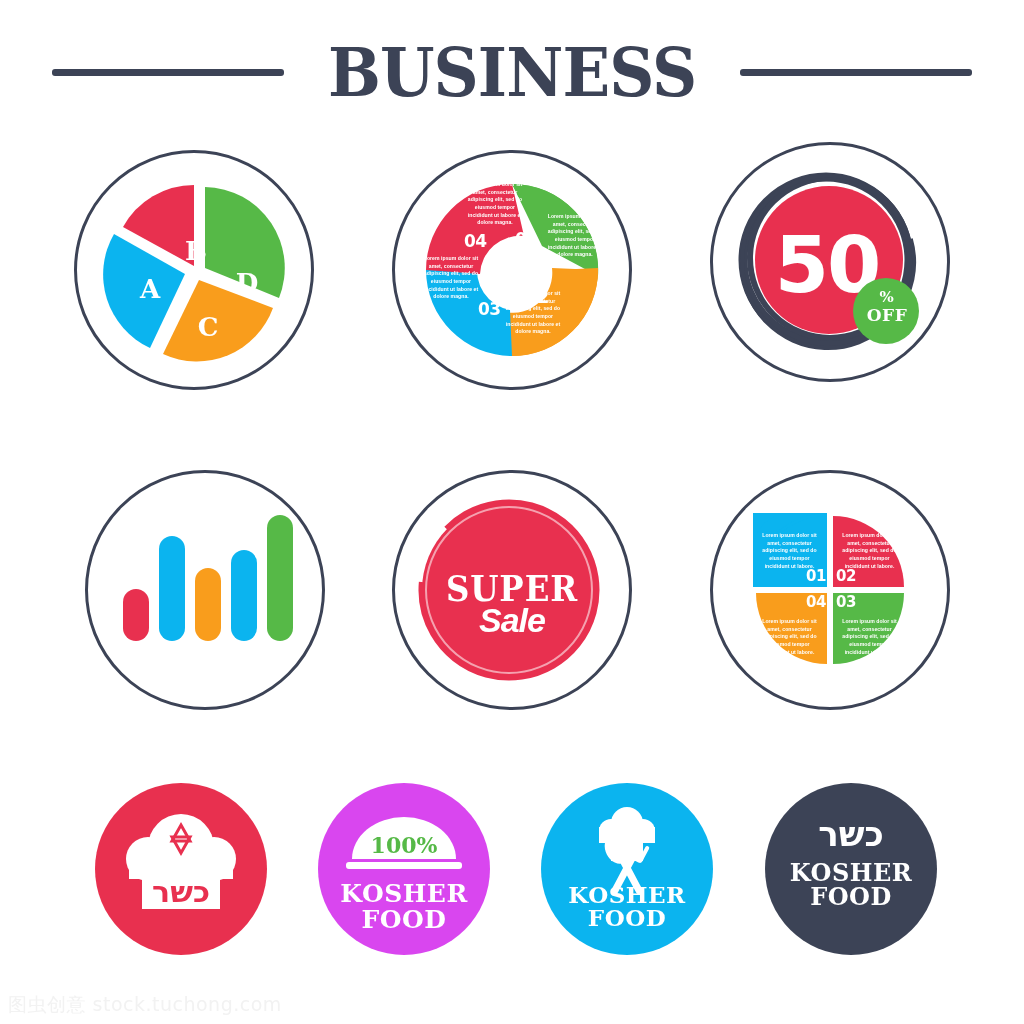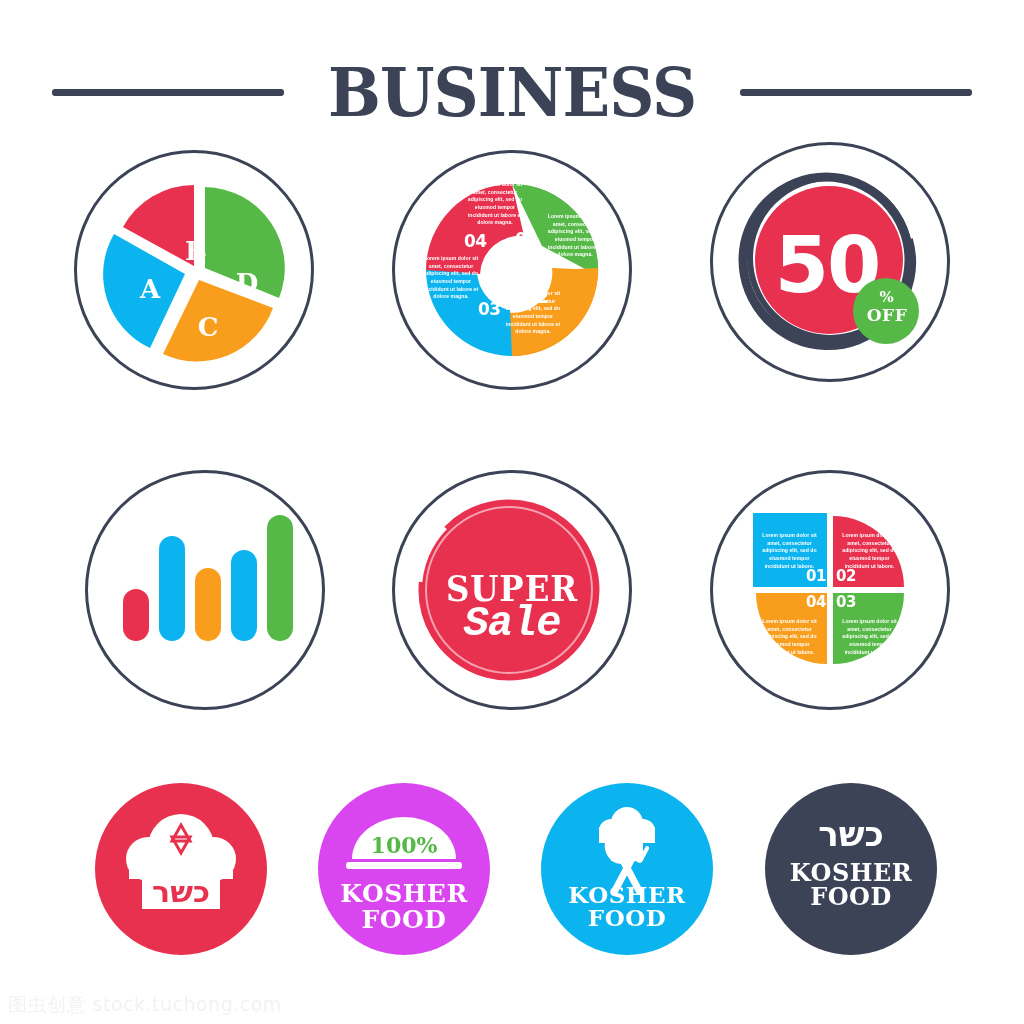--- a/index.html
+++ b/index.html
@@ -8,21 +8,21 @@
     background:#ffffff;
     font-family:"Liberation Sans",sans-serif;
     overflow:hidden;
     position:relative;
   }
   .stage{position:absolute;left:0;top:0;width:1024px;height:1024px;}
 
   
   .header{
     position:absolute;left:0;top:32px;width:1024px;height:80px;
-    display:flex;align-items:center;justify-content:center;gap:28px;margin-top:20px;
+    display:flex;align-items:center;justify-content:center;gap:28px;
   }
   .hline{width:232px;height:7px;background:#3c4356;border-radius:3px;}
   .htitle{
     font-family:"DejaVu Serif","Liberation Serif",serif;
     font-weight:bold;
     font-size:68px;
     letter-spacing:-1px;
     color:#3c4356;
     line-height:1;
     transform:scaleX(0.92);
@@ -164,21 +164,21 @@
     <div class="ring"></div>
     <div class="inner">
       <svg viewBox="0 0 240 240" width="240" height="240">
         <circle cx="117" cy="120" r="87" fill="#e8304f"></circle>
         <circle cx="117" cy="120" r="83" fill="none" stroke="#ffffff" stroke-width="2" opacity="0.55"></circle>
         <circle cx="117" cy="120" r="88" fill="none" stroke="#e8304f" stroke-width="5" stroke-dasharray="330 60" transform="rotate(-30 117 120)"></circle>
       </svg>
     </div>
     <div style="position:absolute;left:30px;top:76px;width:180px;text-align:center;margin-top:24px;">
       <div class="cap" style="font-size:36px;letter-spacing:1px;transform:scaleX(0.9);">SUPER</div>
-      <div class="cap" style="font-family:Liberation Mono, monospace;font-style:italic;font-size:42px;margin-top:-4px;letter-spacing:-1px;">Sale</div>
+      <div class="cap" style="font-family:Liberation Sans, sans-serif;font-style:italic;font-size:34px;margin-top:-4px;letter-spacing:-1px;">Sale</div>
     </div>
   </div>
 
   <div class="tile" style="left:710px;top:470px;width:240px;height:240px;">
     <div class="ring"></div>
     <div class="inner">
       <svg viewBox="0 0 240 240" width="240" height="240">
 
         <path d="M117 117 L117 43 A74 74 0 0 0 43 117 Z" fill="#0bb4ef"></path>
         <rect x="43" y="43" width="74" height="74" fill="#0bb4ef"></rect>

